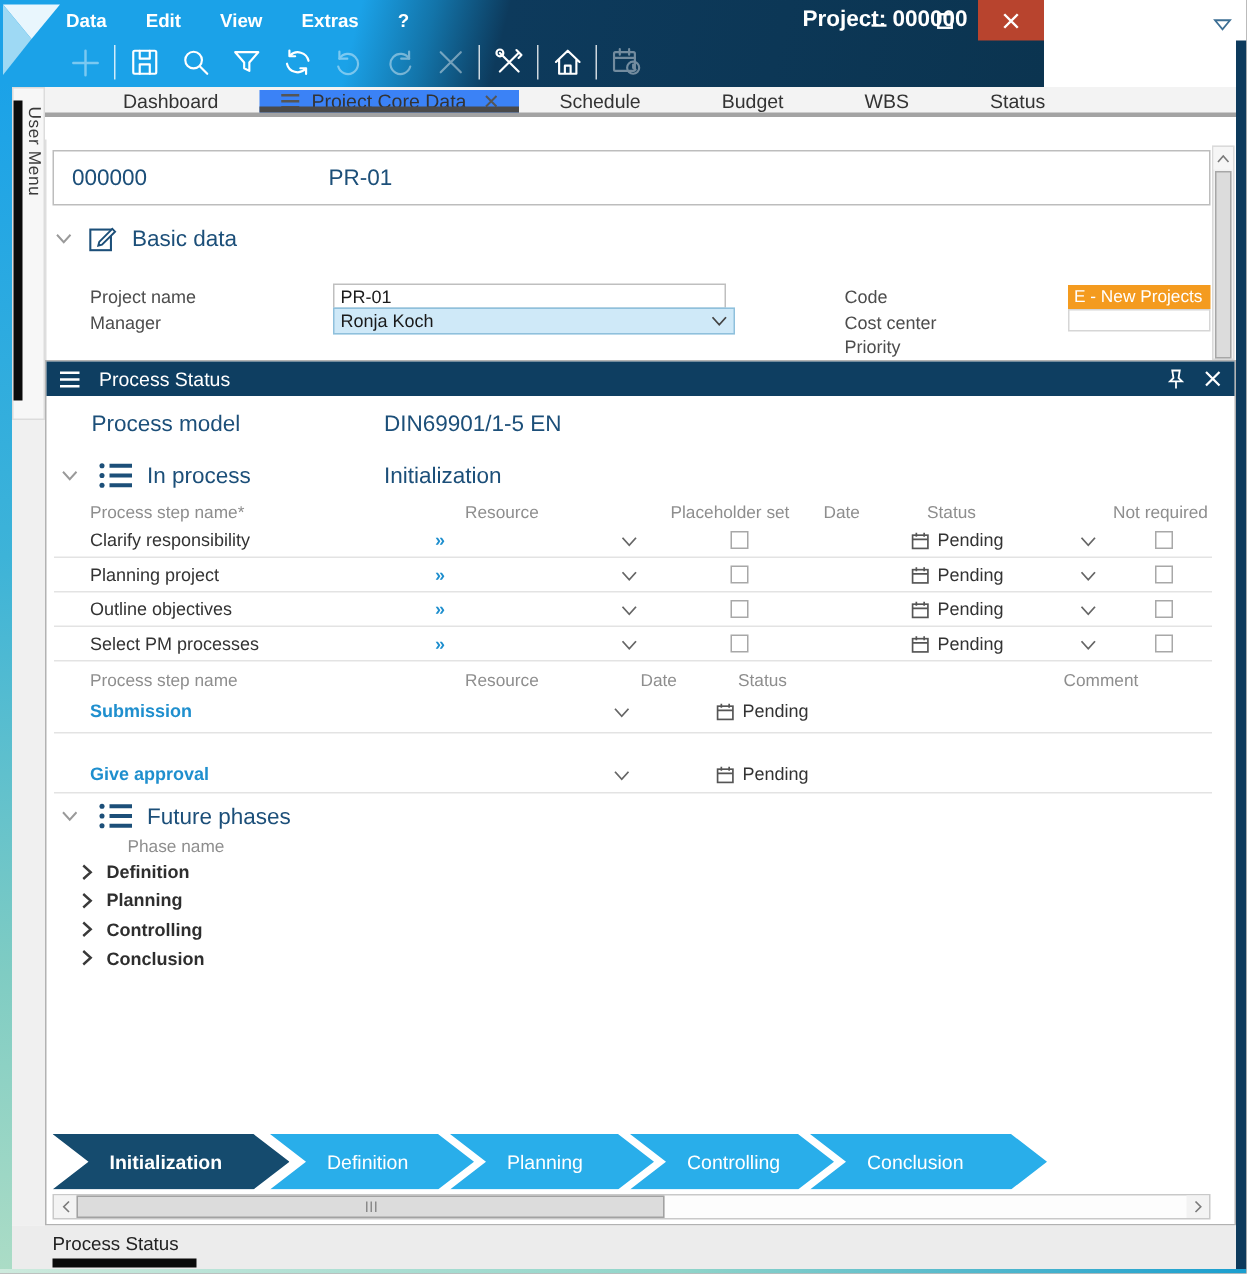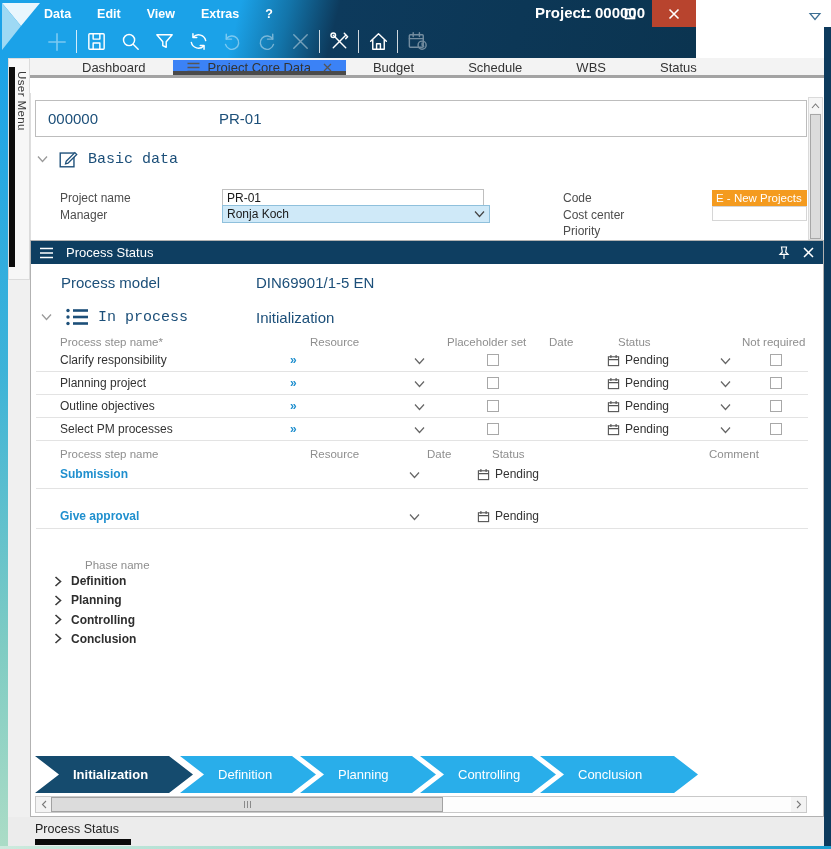--- a/index.html
+++ b/index.html
@@ -52,21 +52,21 @@
     background:#fff; border-left:1px solid #dedede; }
   #proj-header { position:absolute; left:35px; top:100px; width:772px; height:37px;
     border:1px solid #bdbdbd; background:#fff; }
   #proj-id { position:absolute; left:12px; top:9px; font-size:15px; color:#1c4f79; }
   #proj-name { position:absolute; left:183px; top:9px; font-size:15px; color:#1c4f79; }
   #vscroll { position:absolute; left:808px; top:97px; width:15px; height:143px;
     background:#f2f2f2; border:1px solid #dadada; }
   #vscroll-up { height:15px; display:flex; align-items:center; justify-content:center; background:#f6f6f6; }
   #vscroll-thumb { position:absolute; left:1px; top:16px; width:11px; height:125px;
     background:#dcdcdc; border:1px solid #a7a7a7; }
-  .sec-head { position:absolute; display:flex; align-items:center; gap:9px;font-family:Liberation Mono, monospace; }
+  .sec-head { position:absolute; display:flex; align-items:center; gap:9px; }
   .sec-title { font-size:15px; color:#1c4f79; }
   .lbl { position:absolute; font-size:12px; color:#4d4d4d; }
   .field-input { position:absolute; height:17px; border:1px solid #bfbfbf; background:#fff;
     font-size:12px; color:#1a1a1a; padding:1px 4px; line-height:13px; }
   #manager-select { position:absolute; left:222px; top:205px; width:268px; height:18px;
     background:#cfe9f8; border:1px solid #8fc0dc; font-size:12px; color:#1a1a1a;
     display:flex; align-items:center; padding:0 4px; }
   #manager-select .sel-ch { margin-left:auto; }
   #code-badge { position:absolute; left:712px; top:190px; width:95px; height:16px;
     color:#fff; font-size:11.5px; display:flex; align-items:center; padding:0 4px; }
@@ -260,24 +260,24 @@
           </svg>
         </span>
         <span>Project Core Data</span>
         <span class="t-ico" style="margin-left:4px">
           <svg width="9" height="9" viewBox="0 0 9 9">
             <path d="M1 1l7 7M8 1L1 8" stroke="#555" stroke-width="1.3" fill="none"></path>
           </svg>
         </span>
       </div>
       <div class="tab">
+        <span>Schedule</span>
+      </div>
+      <div class="tab">
         <span>Budget</span>
-      </div>
-      <div class="tab">
-        <span>Schedule</span>
       </div>
       <div class="tab">
         <span>WBS</span>
       </div>
       <div class="tab">
         <span>Status</span>
       </div>
     </div>
   <svg id="tab-overflow" width="14" height="12" viewBox="0 0 14 12">
     <path d="M2 2.5h10l-5 6z" fill="none" stroke="#3d6f94" stroke-width="1.2"></path>
@@ -476,20 +476,34 @@
       <span class="cell pending" style="left:446px;">
         <svg width="13" height="13" viewBox="0 0 14 14">
             <rect x="1.5" y="3" width="11" height="9.5" fill="none" stroke="#555" stroke-width="1.2"></rect>
             <path d="M1.5 6h11M4.2 1.2v3M9.8 1.2v3" stroke="#555" stroke-width="1.2" fill="none"></path>
           </svg>
         <span>Pending</span>
       </span>
     </div>
     <div class="sep-line" style="top:287px;"></div>
 
+    <div class="sec-head" style="left:10px; top:293px;">
+      <svg width="11" height="8" viewBox="0 0 11 8">
+          <path d="M1 1.5l4.5 5L10 1.5" fill="none" stroke="#9a9a9a" stroke-width="1.3"></path>
+        </svg>
+      <svg width="24" height="20" viewBox="0 0 24 20" style="margin-left:4px">
+        <circle cx="3" cy="3.5" r="1.7" fill="#1c4f79"></circle>
+          <path d="M8 3.5h15" stroke="#1c4f79" stroke-width="2.6" fill="none"></path>
+        <circle cx="3" cy="10" r="1.7" fill="#1c4f79"></circle>
+          <path d="M8 10h15" stroke="#1c4f79" stroke-width="2.6" fill="none"></path>
+        <circle cx="3" cy="16.5" r="1.7" fill="#1c4f79"></circle>
+          <path d="M8 16.5h15" stroke="#1c4f79" stroke-width="2.6" fill="none"></path>
+      </svg>
+      <div class="sec-title">Future phases</div>
+    </div>
     <div class="col-h" style="left:54px; top:318px;">Phase name</div>
     <div id="phases-container">
         <div class="tree-row" style="left: 23px; top: 333px;">
           <svg width="8" height="11" viewBox="0 0 8 11">
             <path d="M1.5 1l5 4.5-5 4.5" fill="none" stroke="#3a3a3a" stroke-width="1.6"></path>
           </svg>
           <span class="tree-label">Definition</span>
         </div>
         <div class="tree-row" style="left: 23px; top: 352.3px;">
           <svg width="8" height="11" viewBox="0 0 8 11">

